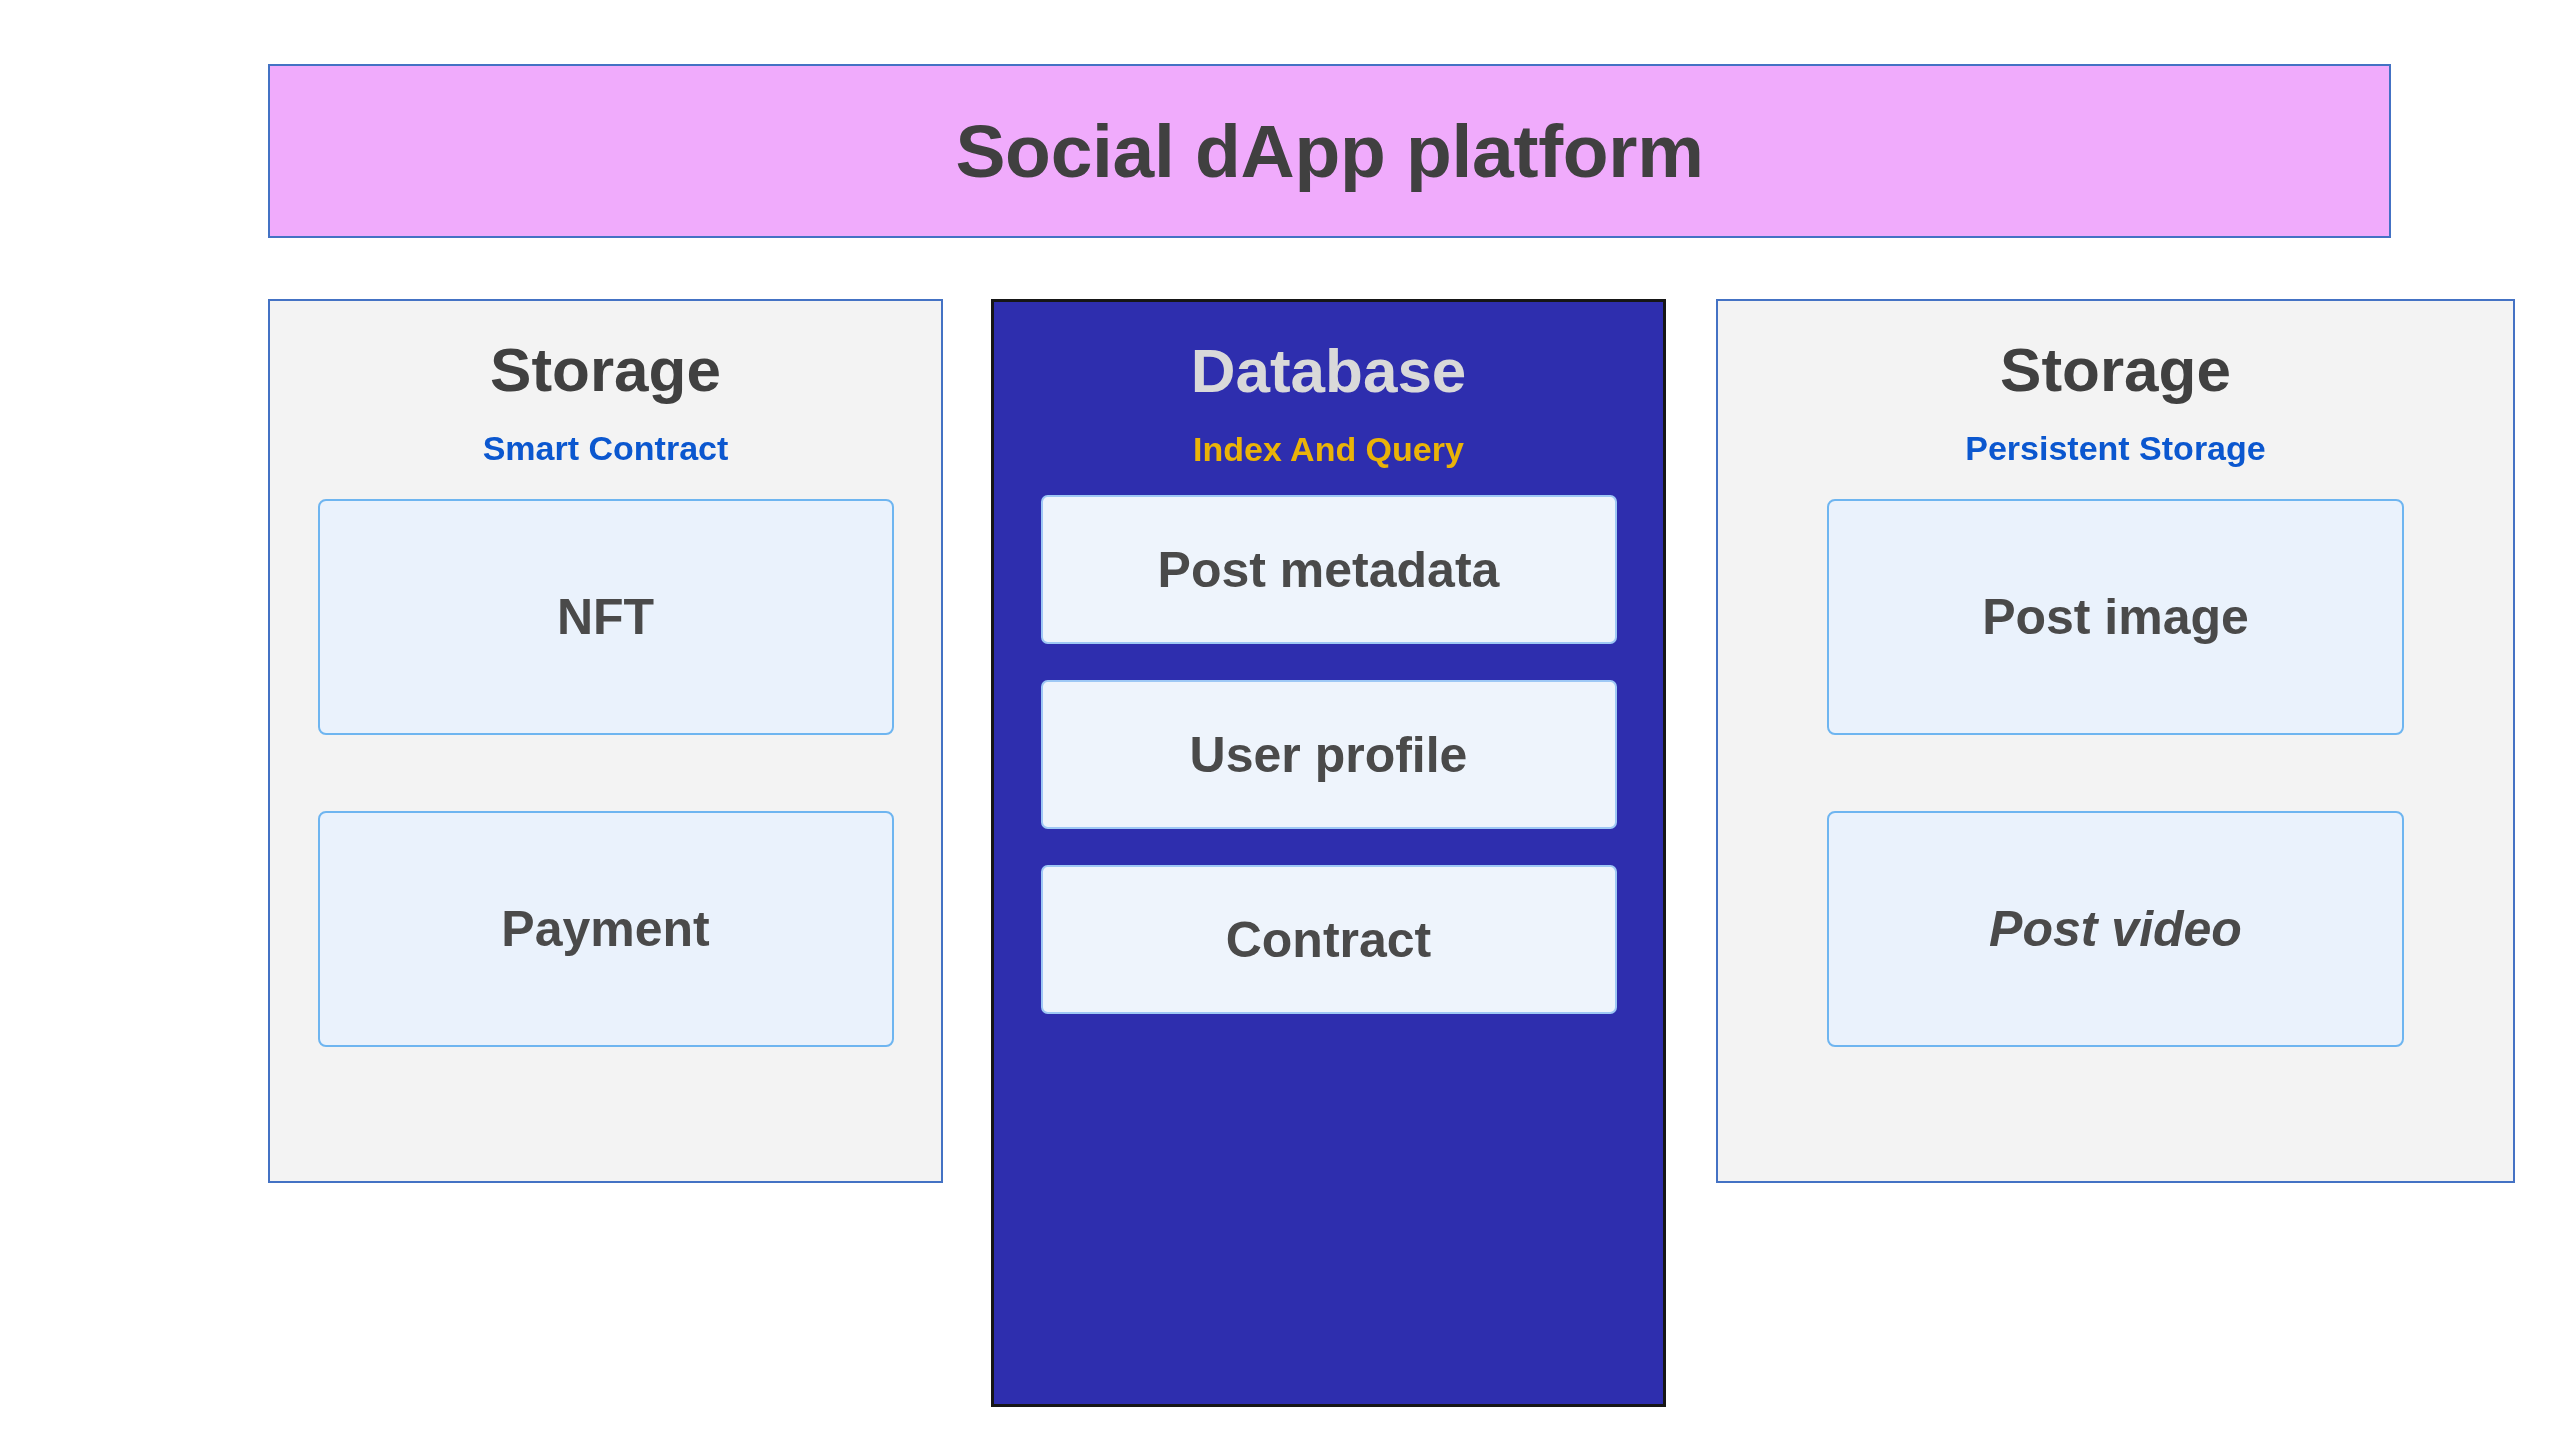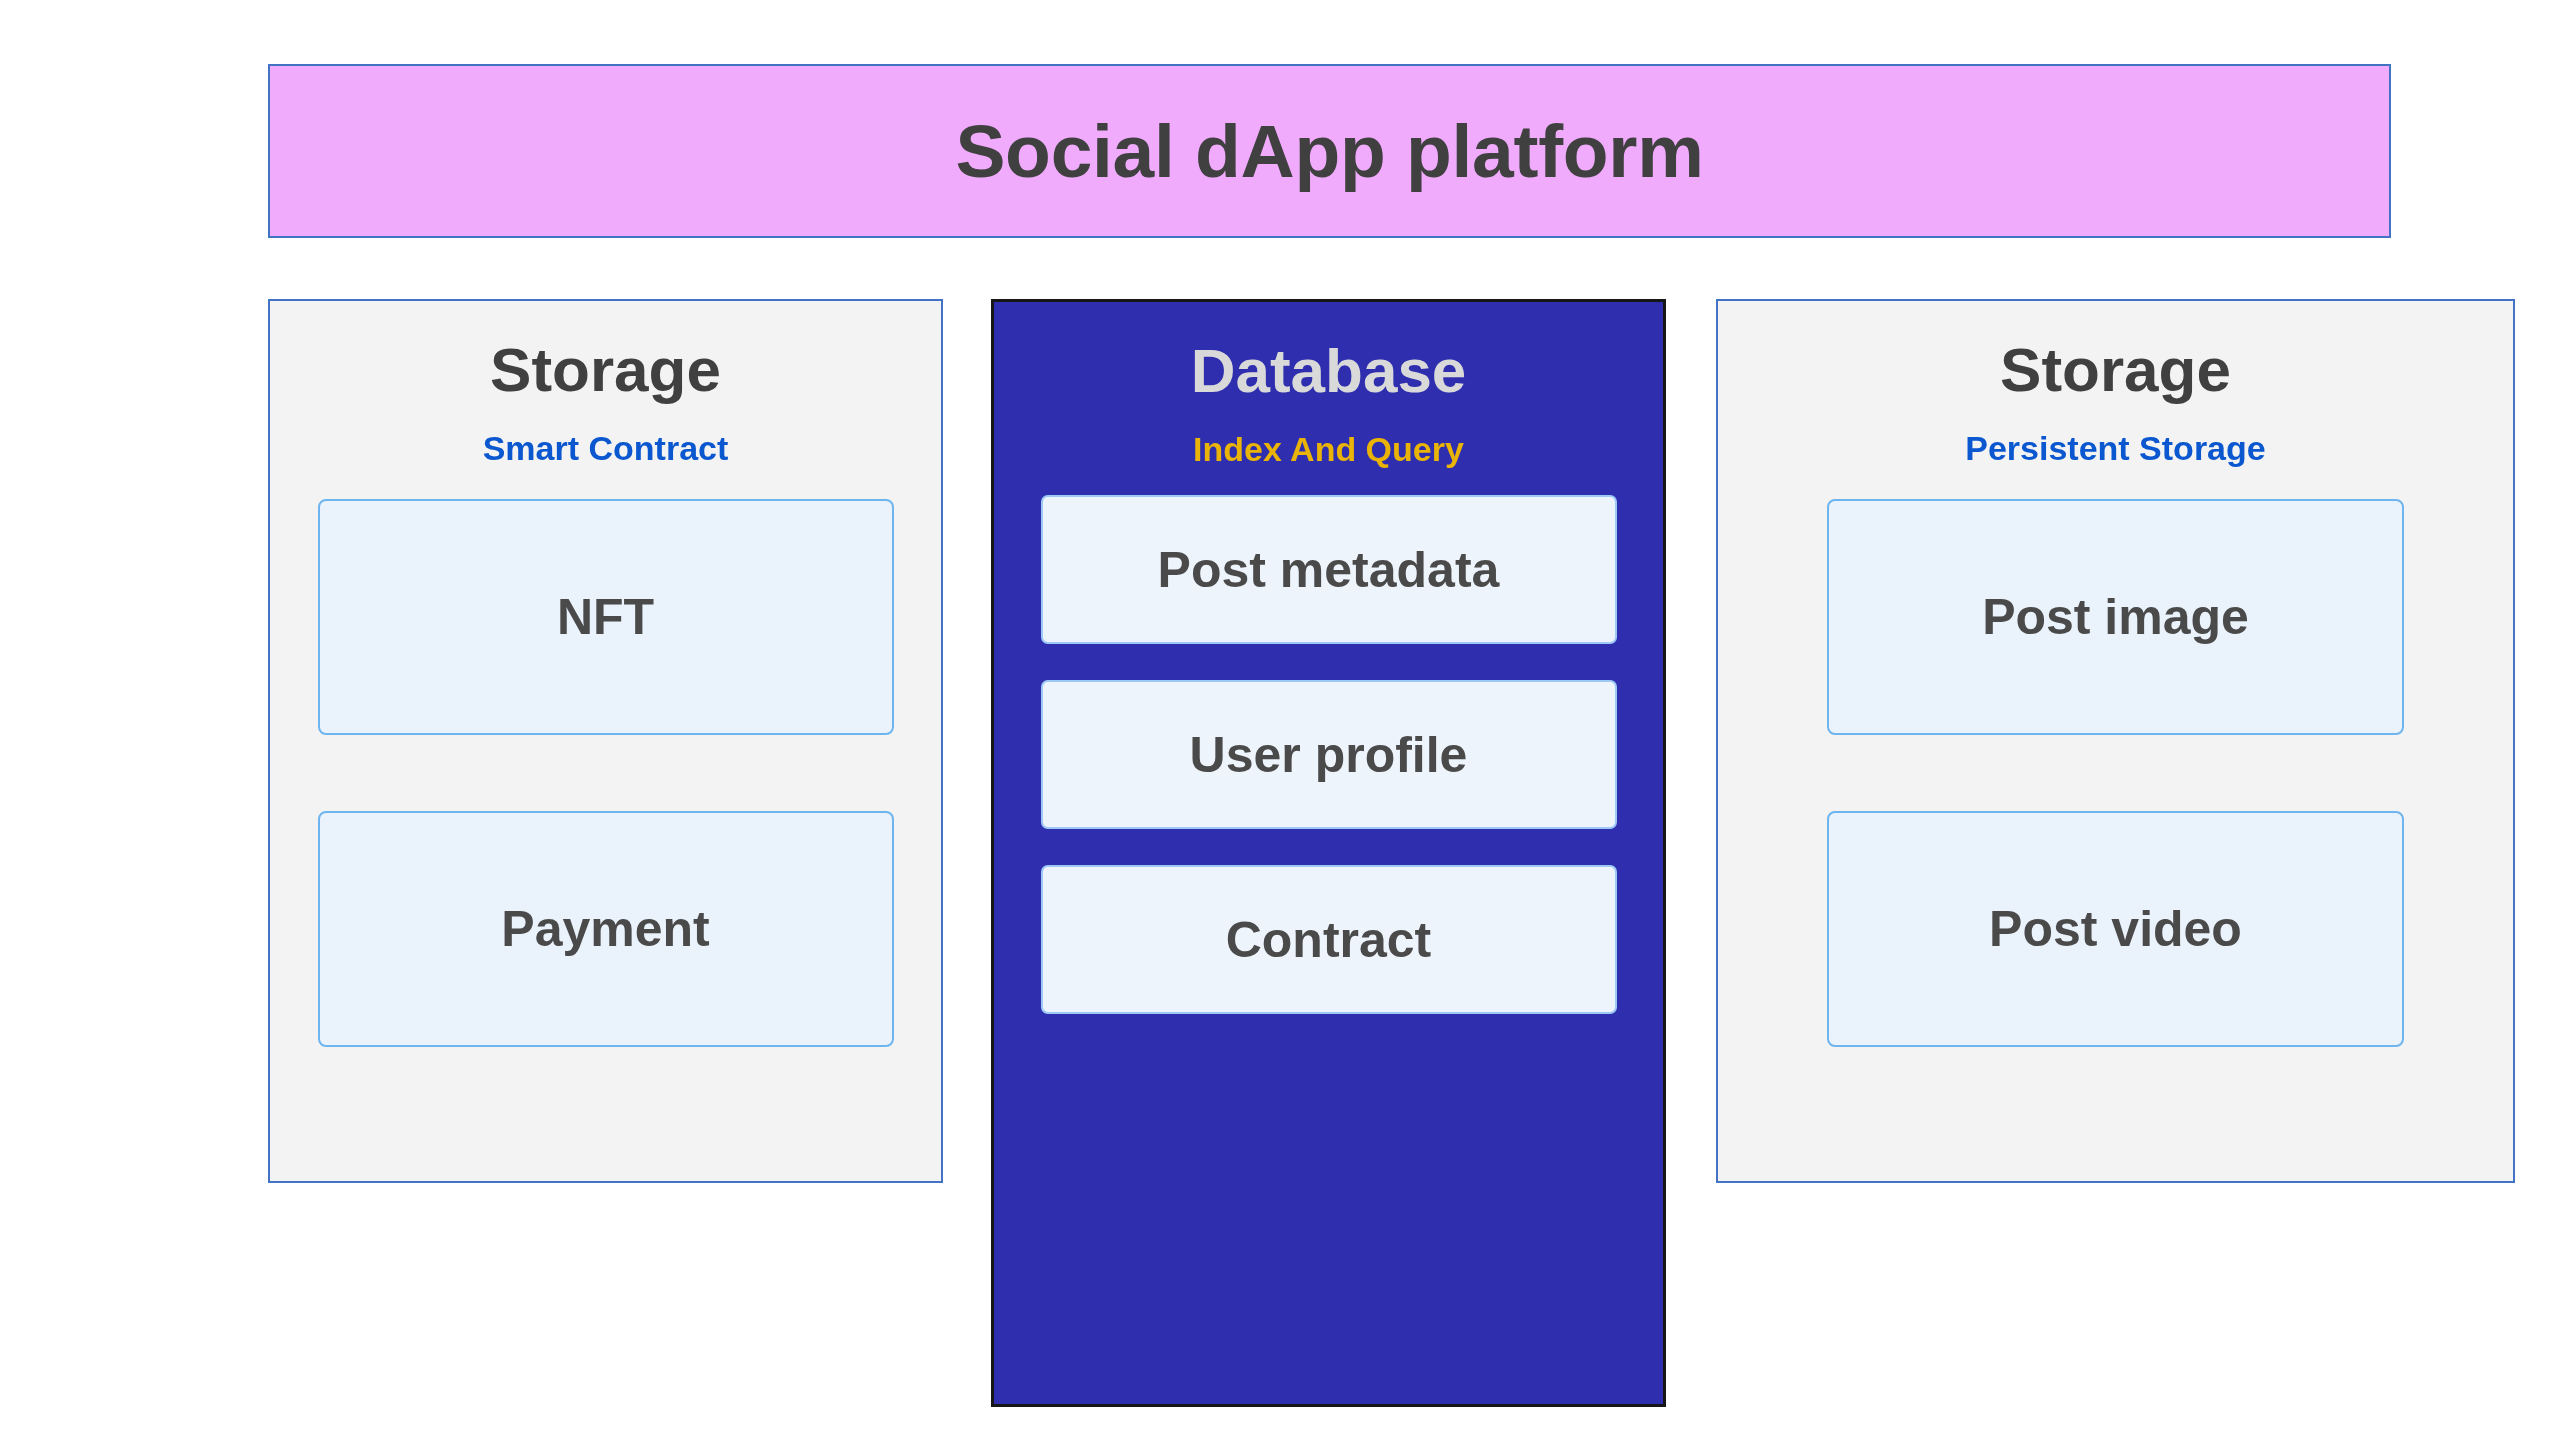--- a/index.html
+++ b/index.html
@@ -107,21 +107,21 @@
     color: #4a4a4a;
     font-size: 50px;
     font-weight: bold;
     line-height: 1;
   }
 
   #column-compute .card { width: 576px; height: 236px; }
   #column-compute .card + .card { margin-top: 76px; }
 
   #column-storage .card { width: 577px; height: 236px; }
-  #column-storage .card + .card { margin-top: 76px; }
+  #column-storage .card + .card { margin-top: 76px; font-style: italic; }
 
   
   #column-database .card-stack { margin-top: 29.5px; }
   #column-database .card {
     width: 576px;
     height: 149px;
     background: #eef4fc;
     border: 2.7px solid #9ec8f5;
     border-radius: 6.7px;
   }

